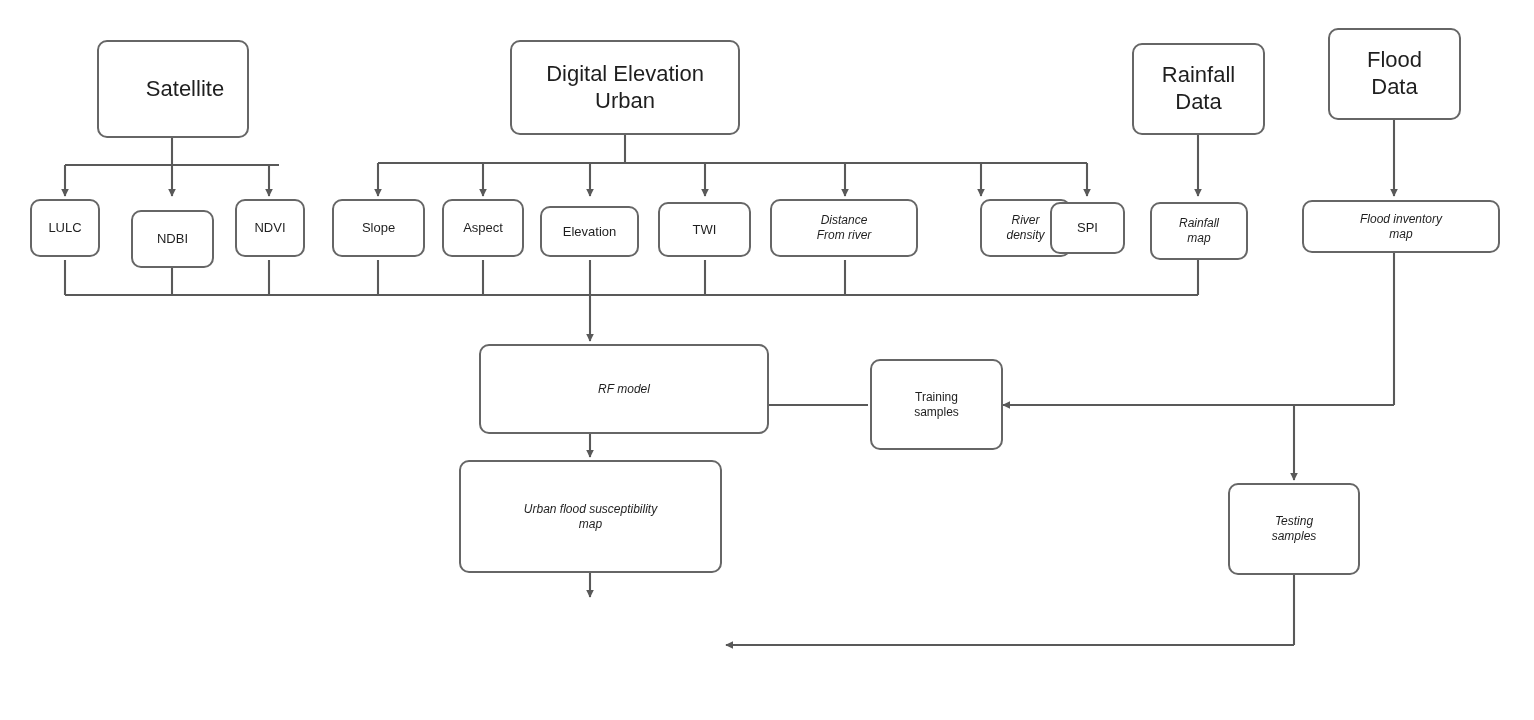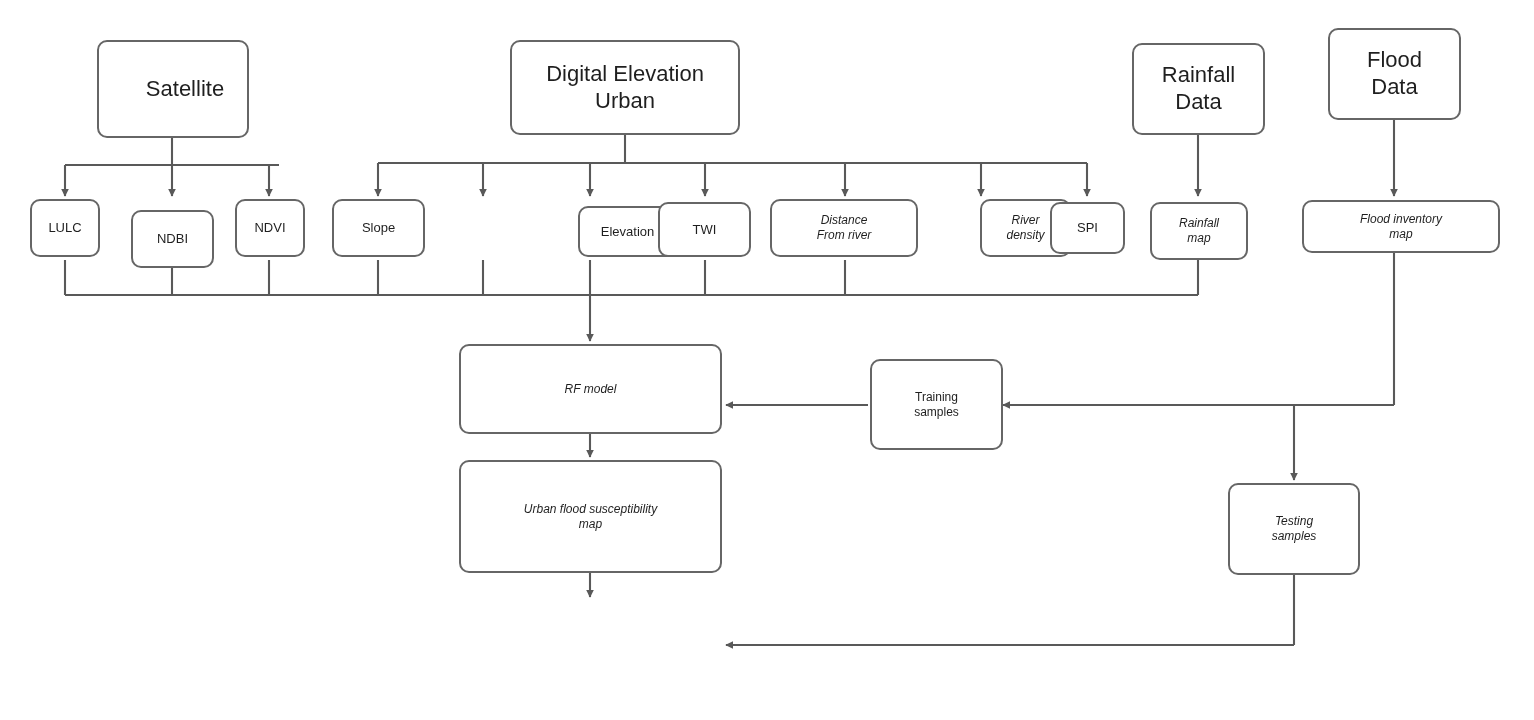--- a/index.html
+++ b/index.html
@@ -96,40 +96,41 @@
 Data</div>
 
   <div class="node t17" style="left:30px;top:199px;width:70px;height:58px;">LULC</div>
 
   <div class="node t17" style="left:131px;top:210px;width:83px;height:58px;">NDBI</div>
 
   <div class="node t17" style="left:235px;top:199px;width:70px;height:58px;">NDVI</div>
 
   <div class="node t17" style="left:332px;top:199px;width:93px;height:58px;">Slope</div>
 
+  <div class="node t17" style="left:442px;top:199px;width:82px;height:58px;">Aspect</div>
 
-  <div class="node t17" style="left:540px;top:206px;width:99px;height:51px;margin-left:38px;">Elevation</div>
+  <div class="node t17" style="left:540px;top:206px;width:99px;height:51px;">Elevation</div>
 
   <div class="node t17" style="left:658px;top:202px;width:93px;height:55px;">TWI</div>
 
   <div class="node t15" style="left:770px;top:199px;width:148px;height:58px;">Distance
 From river</div>
 
   <div class="node t15" style="left:980px;top:199px;width:91px;height:58px;">River
 density</div>
 
   <div class="node t17" style="left:1050px;top:202px;width:75px;height:52px;">SPI</div>
 
   <div class="node t15" style="left:1150px;top:202px;width:98px;height:58px;">Rainfall
 map</div>
 
   <div class="node t15" style="left:1302px;top:200px;width:198px;height:53px;">Flood inventory
 map</div>
 
-  <div class="node t15" style="left:459px;top:344px;width:263px;height:90px;">RF model</div>
+  <div class="node t15" style="left:479px;top:344px;width:290px;height:90px;">RF model</div>
 
   <div class="node t15" style="left:459px;top:460px;width:263px;height:113px;">Urban flood susceptibility
 map</div>
 
 
   <div class="node t14" style="left:870px;top:359px;width:133px;height:91px;">Training
 samples</div>
 
   <div class="node t15" style="left:1228px;top:483px;width:132px;height:92px;">Testing
 samples</div>

